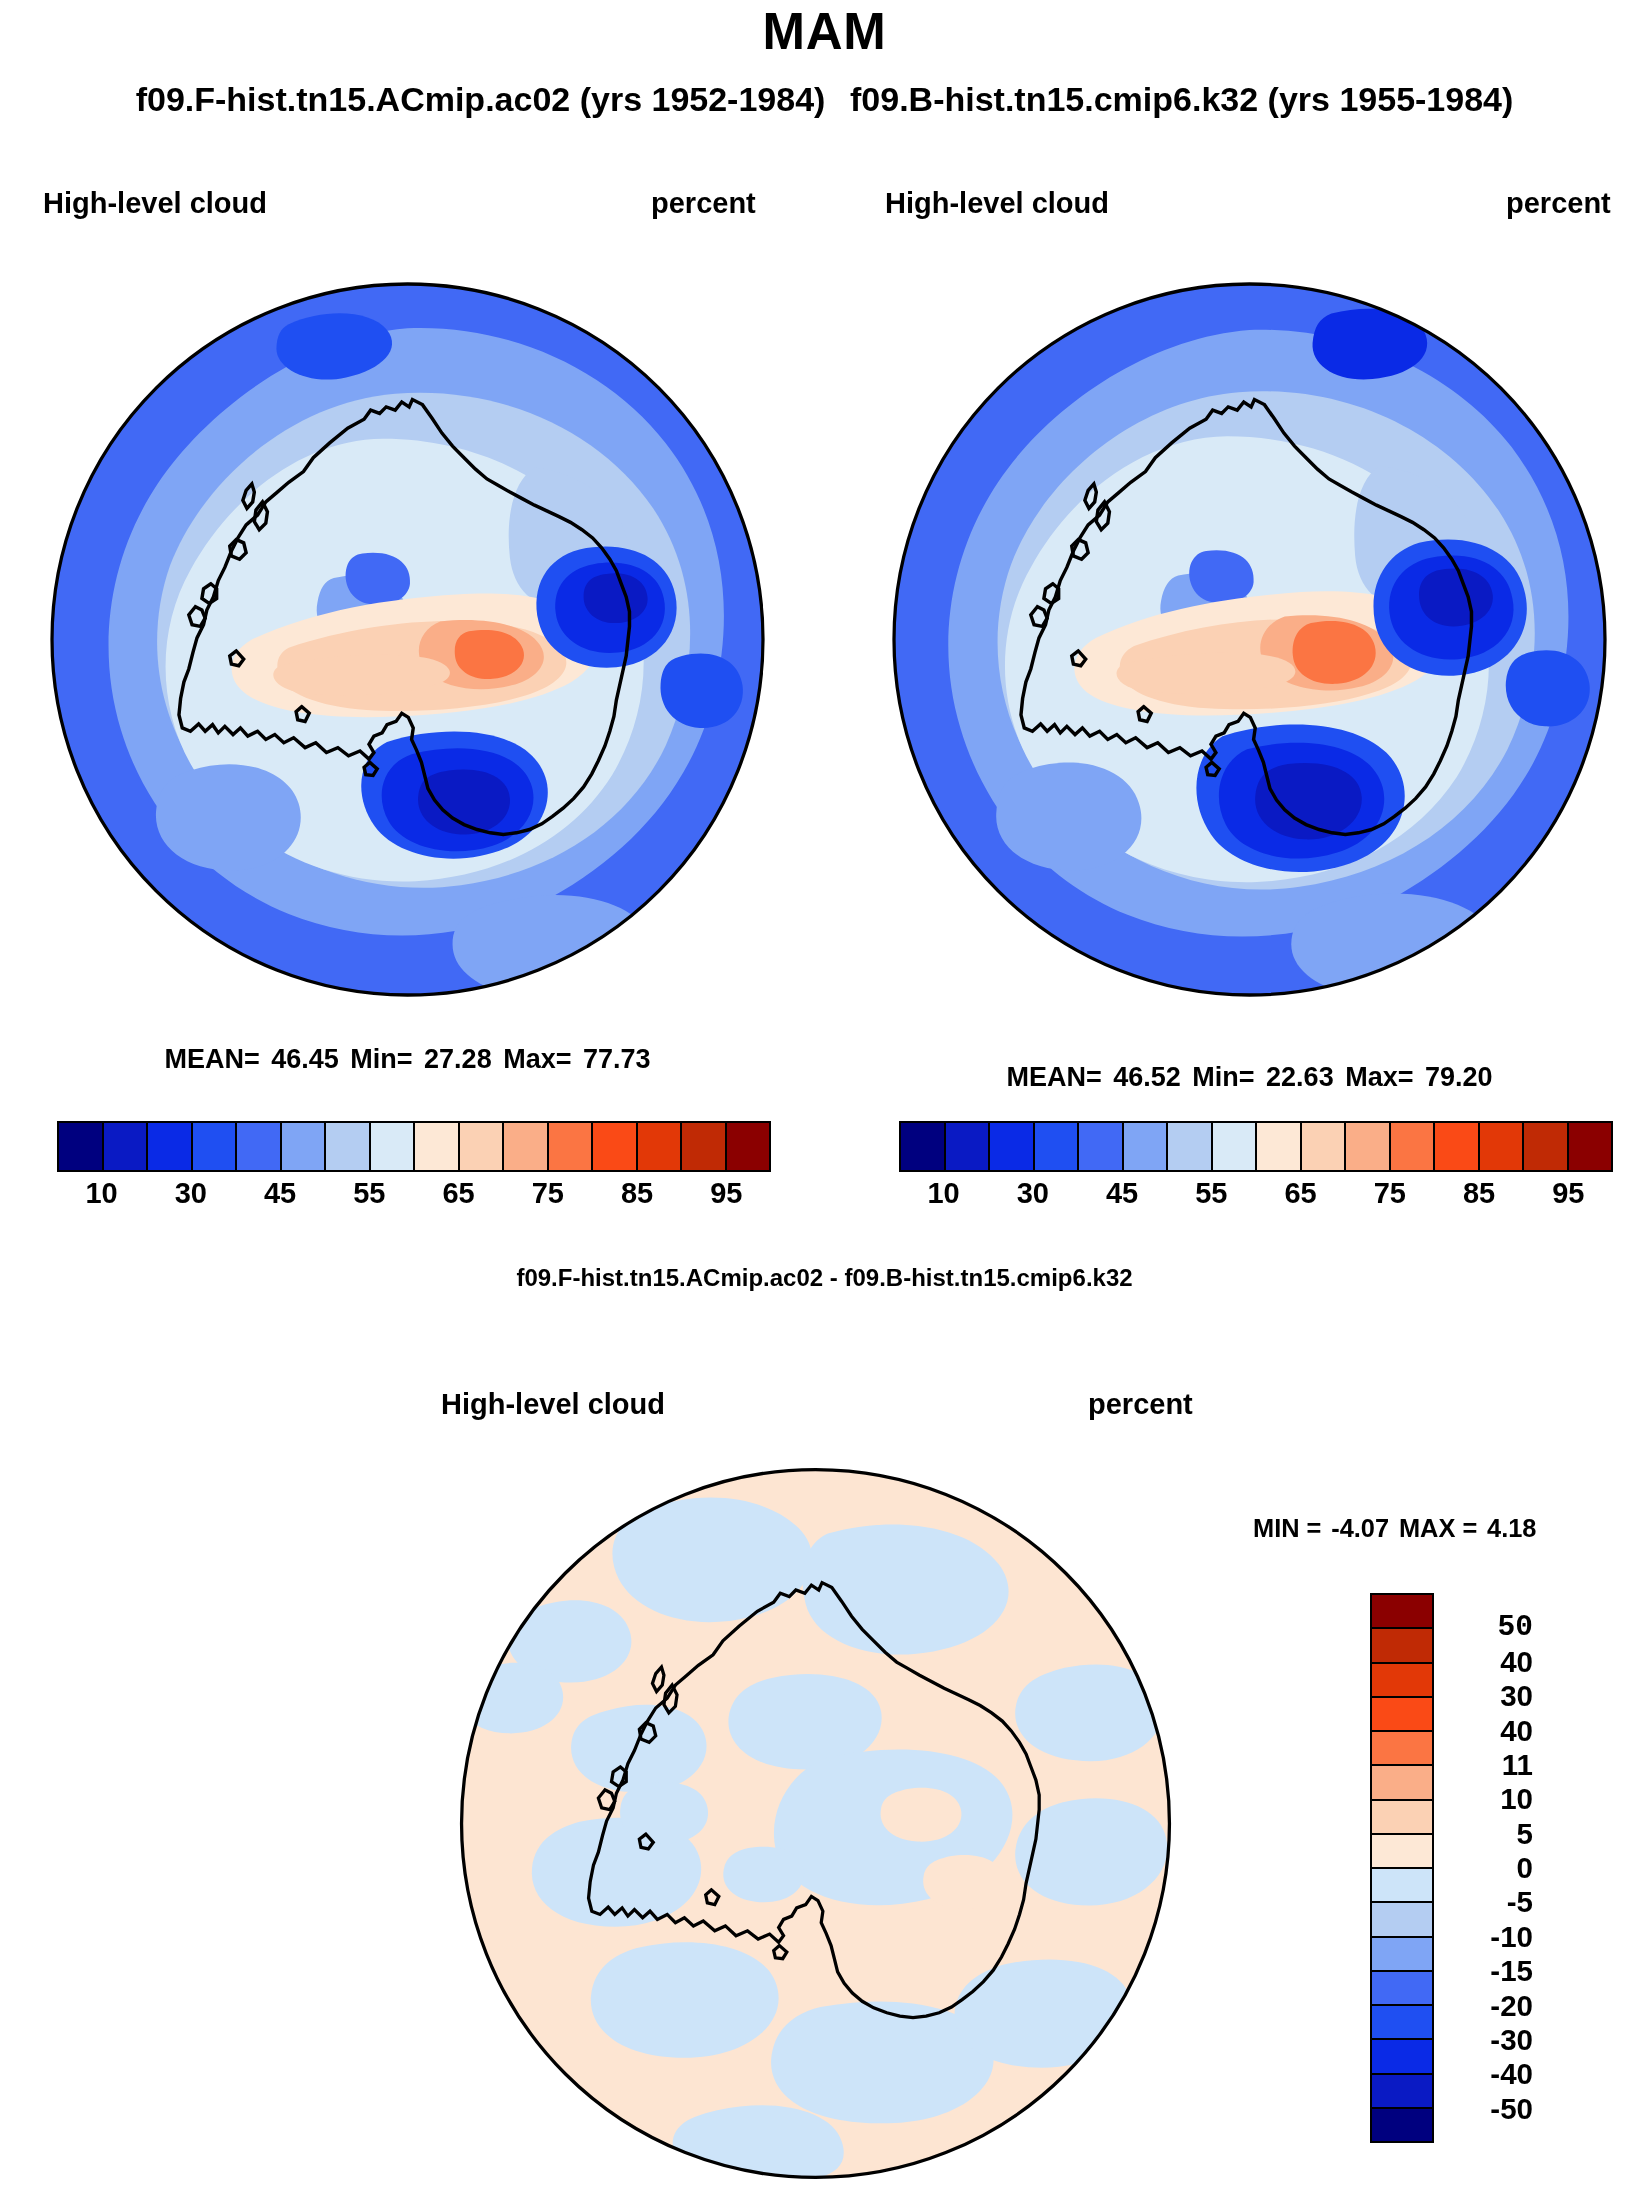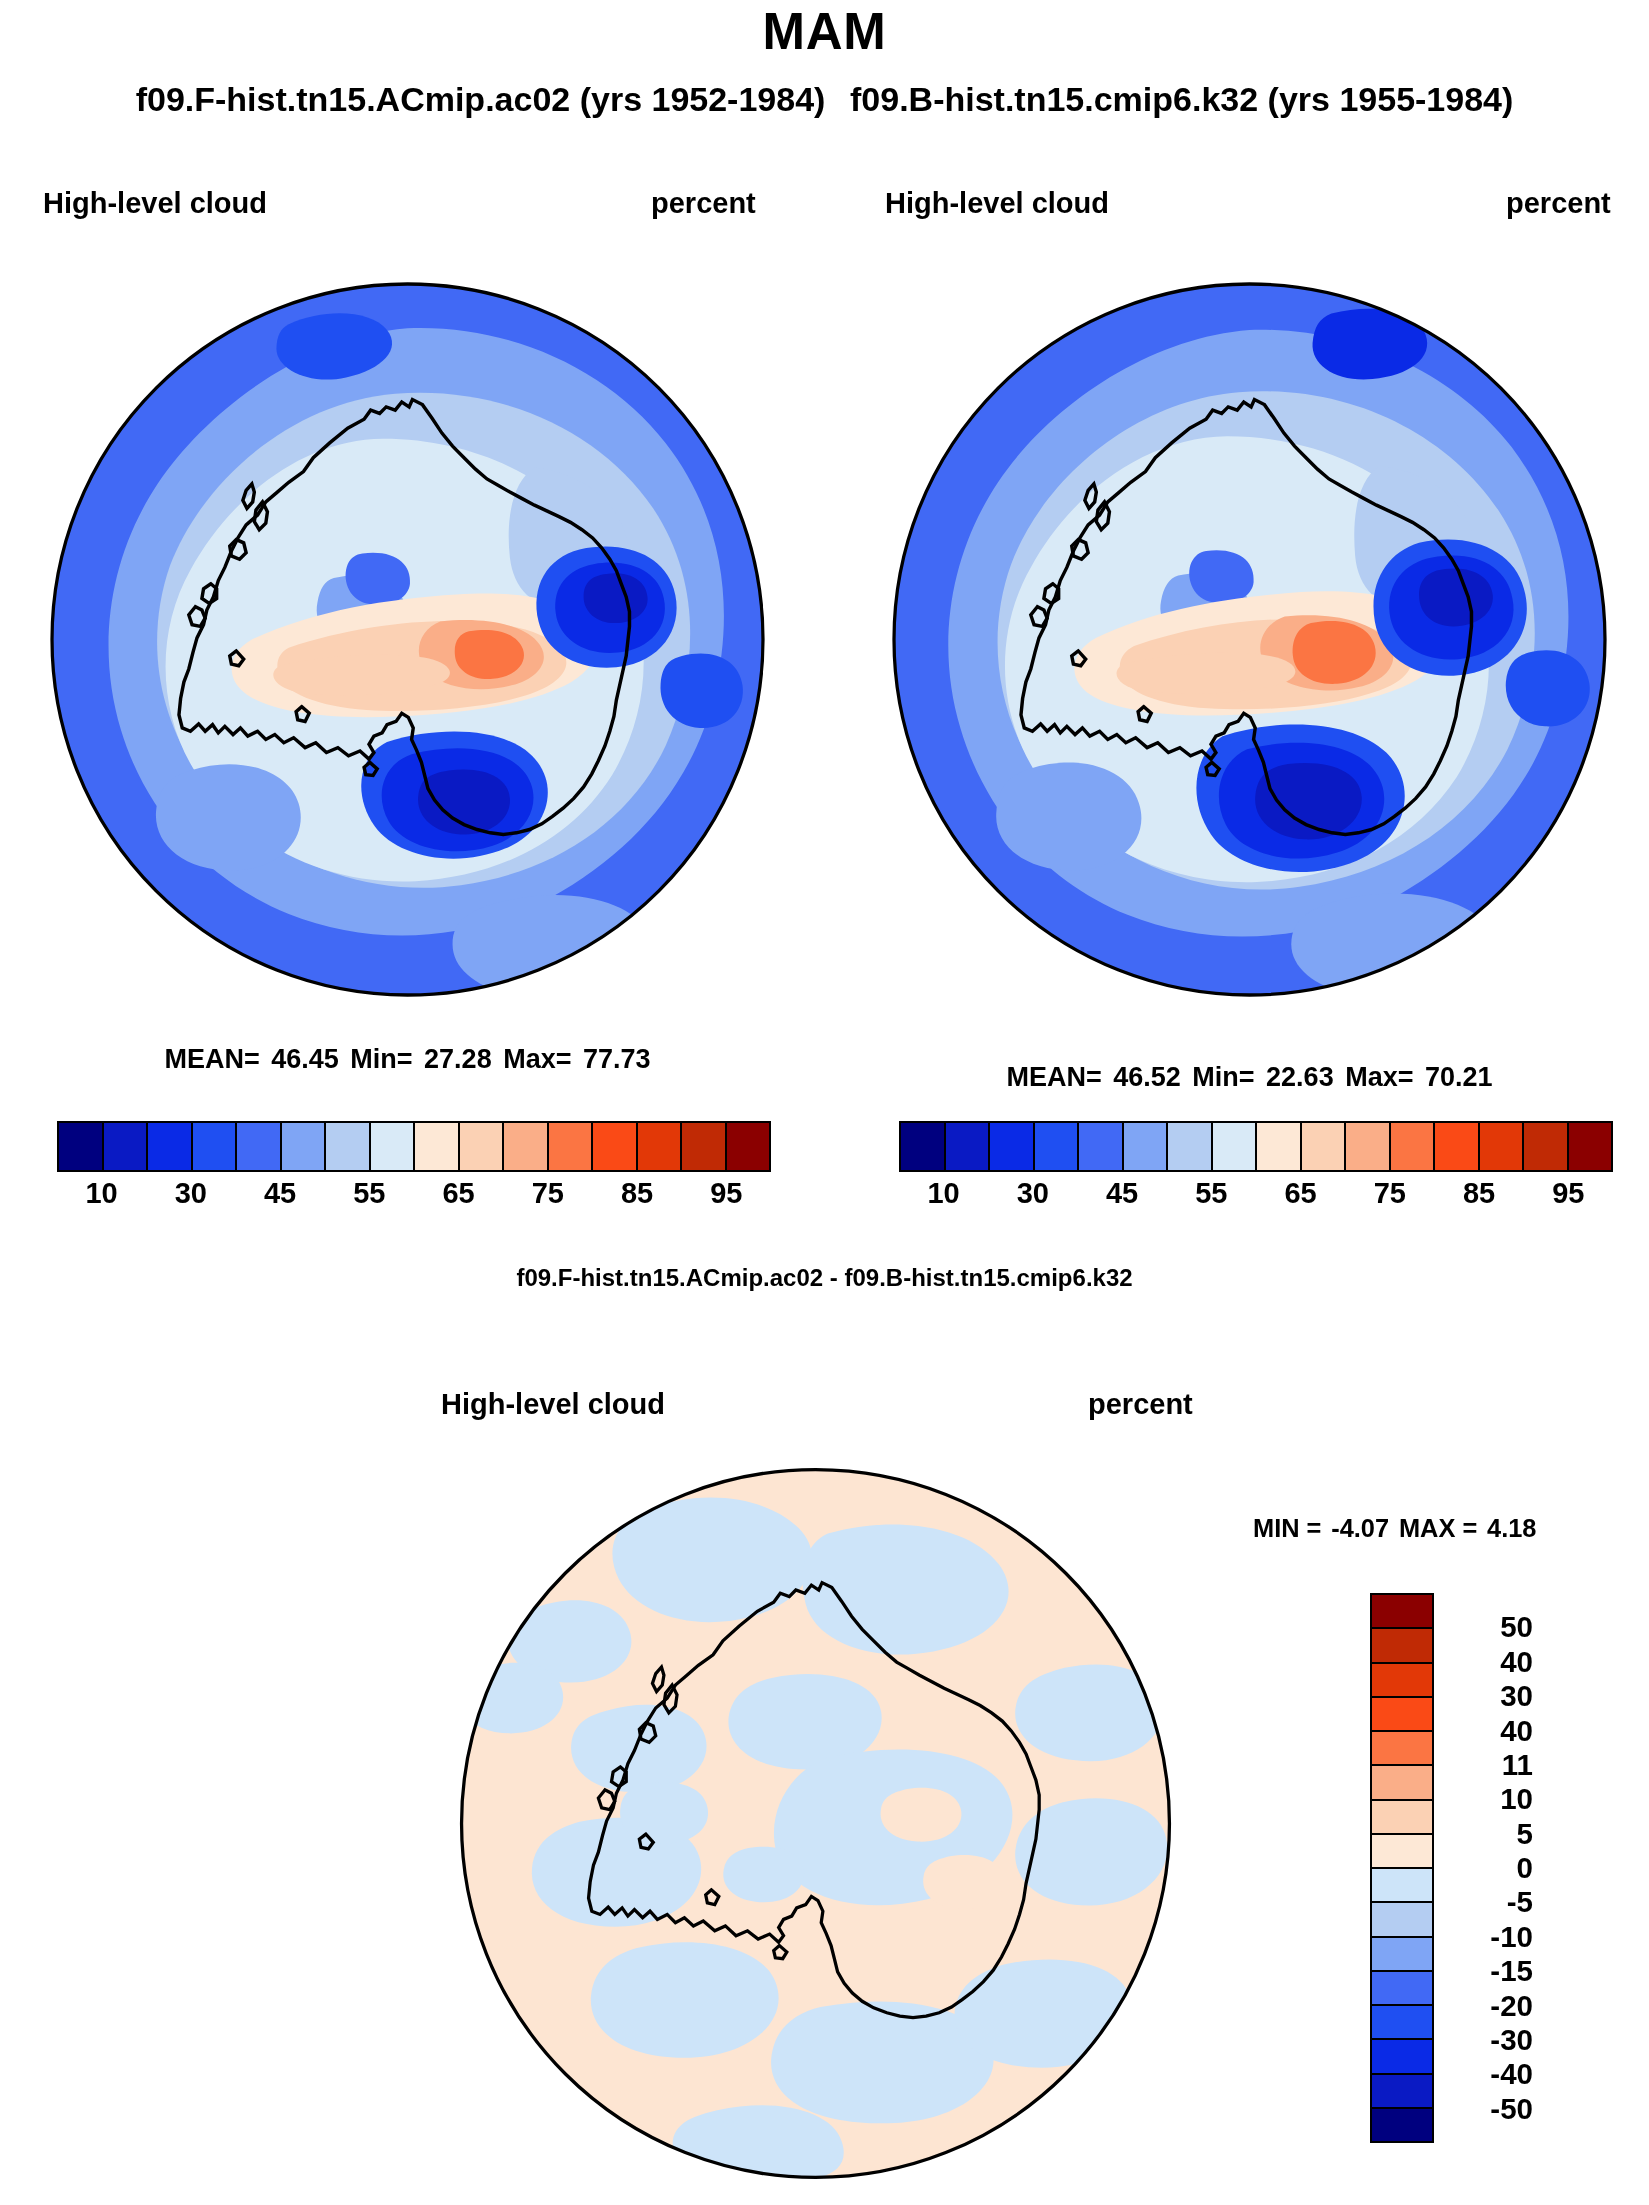--- a/index.html
+++ b/index.html
@@ -260,21 +260,21 @@
       </g>
       <circle cx="445" cy="440" r="434" fill="none" stroke="#000" stroke-width="4"></circle>
     </svg>
   </div>
 
   <div class="stats" style="left:43px;top:1044px;width:729px;">
     <span>MEAN=</span><span class="sp"></span><span>46.45</span><span class="sp"></span><span>Min=</span><span class="sp"></span><span>27.28</span><span class="sp"></span><span>Max=</span><span class="sp"></span><span>77.73</span>
   </div>
 
   <div class="stats" style="left:885px;top:1062px;width:729px;">
-    <span>MEAN=</span><span class="sp"></span><span>46.52</span><span class="sp"></span><span>Min=</span><span class="sp"></span><span>22.63</span><span class="sp"></span><span>Max=</span><span class="sp"></span><span>70.21</span>
+    <span>MEAN=</span><span class="sp"></span><span>46.52</span><span class="sp"></span><span>Min=</span><span class="sp"></span><span>22.63</span><span class="sp"></span><span>Max=</span><span class="sp"></span><span>79.20</span>
   </div>
 
   <div class="cbar-h" id="cbarL" style="left:57px;top:1121px;width:714px;">
     <div class="strip">
         <div class="cell" style="background: rgb(0, 0, 127);"></div>
         <div class="cell" style="background: rgb(10, 26, 196);"></div>
         <div class="cell" style="background: rgb(10, 42, 230);"></div>
         <div class="cell" style="background: rgb(31, 79, 242);"></div>
         <div class="cell" style="background: rgb(65, 105, 245);"></div>
         <div class="cell" style="background: rgb(127, 165, 245);"></div>
@@ -416,21 +416,21 @@
         <div class="cell" style="background: rgb(205, 228, 249);"></div>
         <div class="cell" style="background: rgb(180, 205, 242);"></div>
         <div class="cell" style="background: rgb(127, 165, 245);"></div>
         <div class="cell" style="background: rgb(65, 105, 245);"></div>
         <div class="cell" style="background: rgb(31, 79, 242);"></div>
         <div class="cell" style="background: rgb(10, 42, 230);"></div>
         <div class="cell" style="background: rgb(10, 26, 196);"></div>
         <div class="cell" style="background: rgb(0, 0, 127);"></div>
       </div>
     <div class="vlabels">
-        <span style="top: 6.25%;">50</span>
+        <span style="top: 6.25%; font-family: Liberation Mono, monospace;">50</span>
         <span style="top: 12.5%;">40</span>
         <span style="top: 18.75%;">30</span>
         <span style="top: 25%;">40</span>
         <span style="top: 31.25%;">11</span>
         <span style="top: 37.5%;">10</span>
         <span style="top: 43.75%;">5</span>
         <span style="top: 50%;">0</span>
         <span style="top: 56.25%;">-5</span>
         <span style="top: 62.5%;">-10</span>
         <span style="top: 68.75%;">-15</span>

